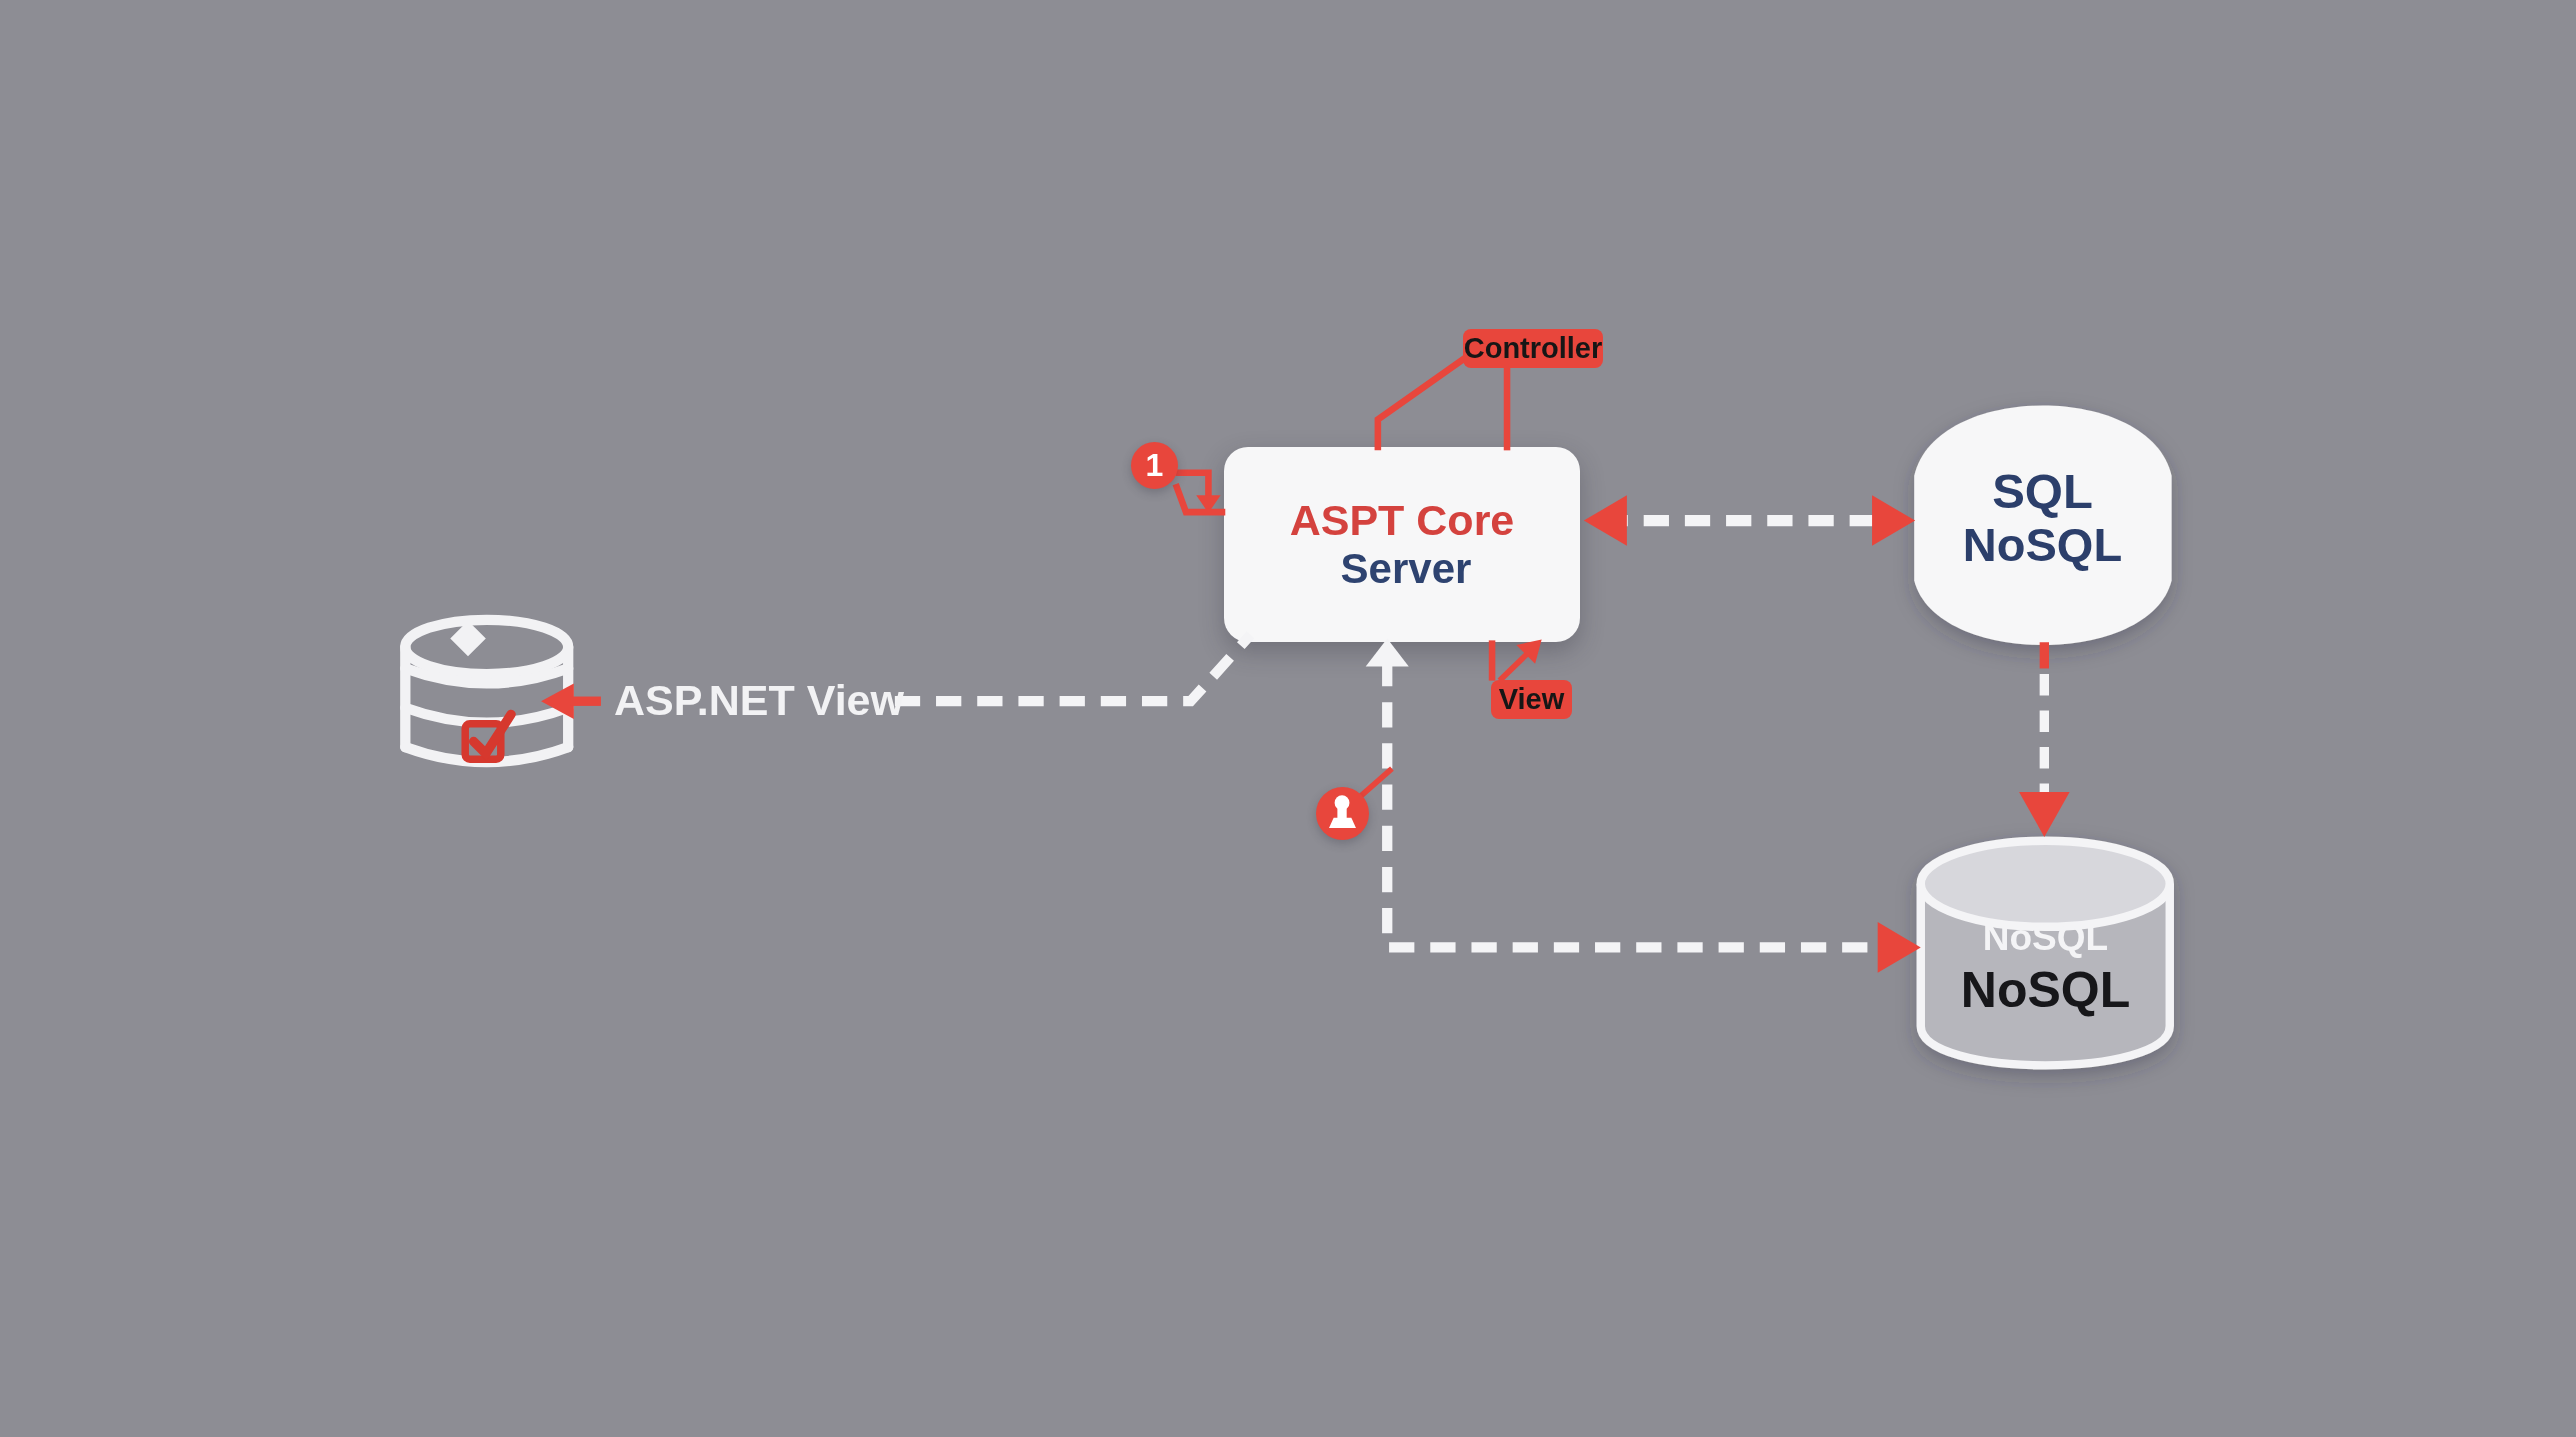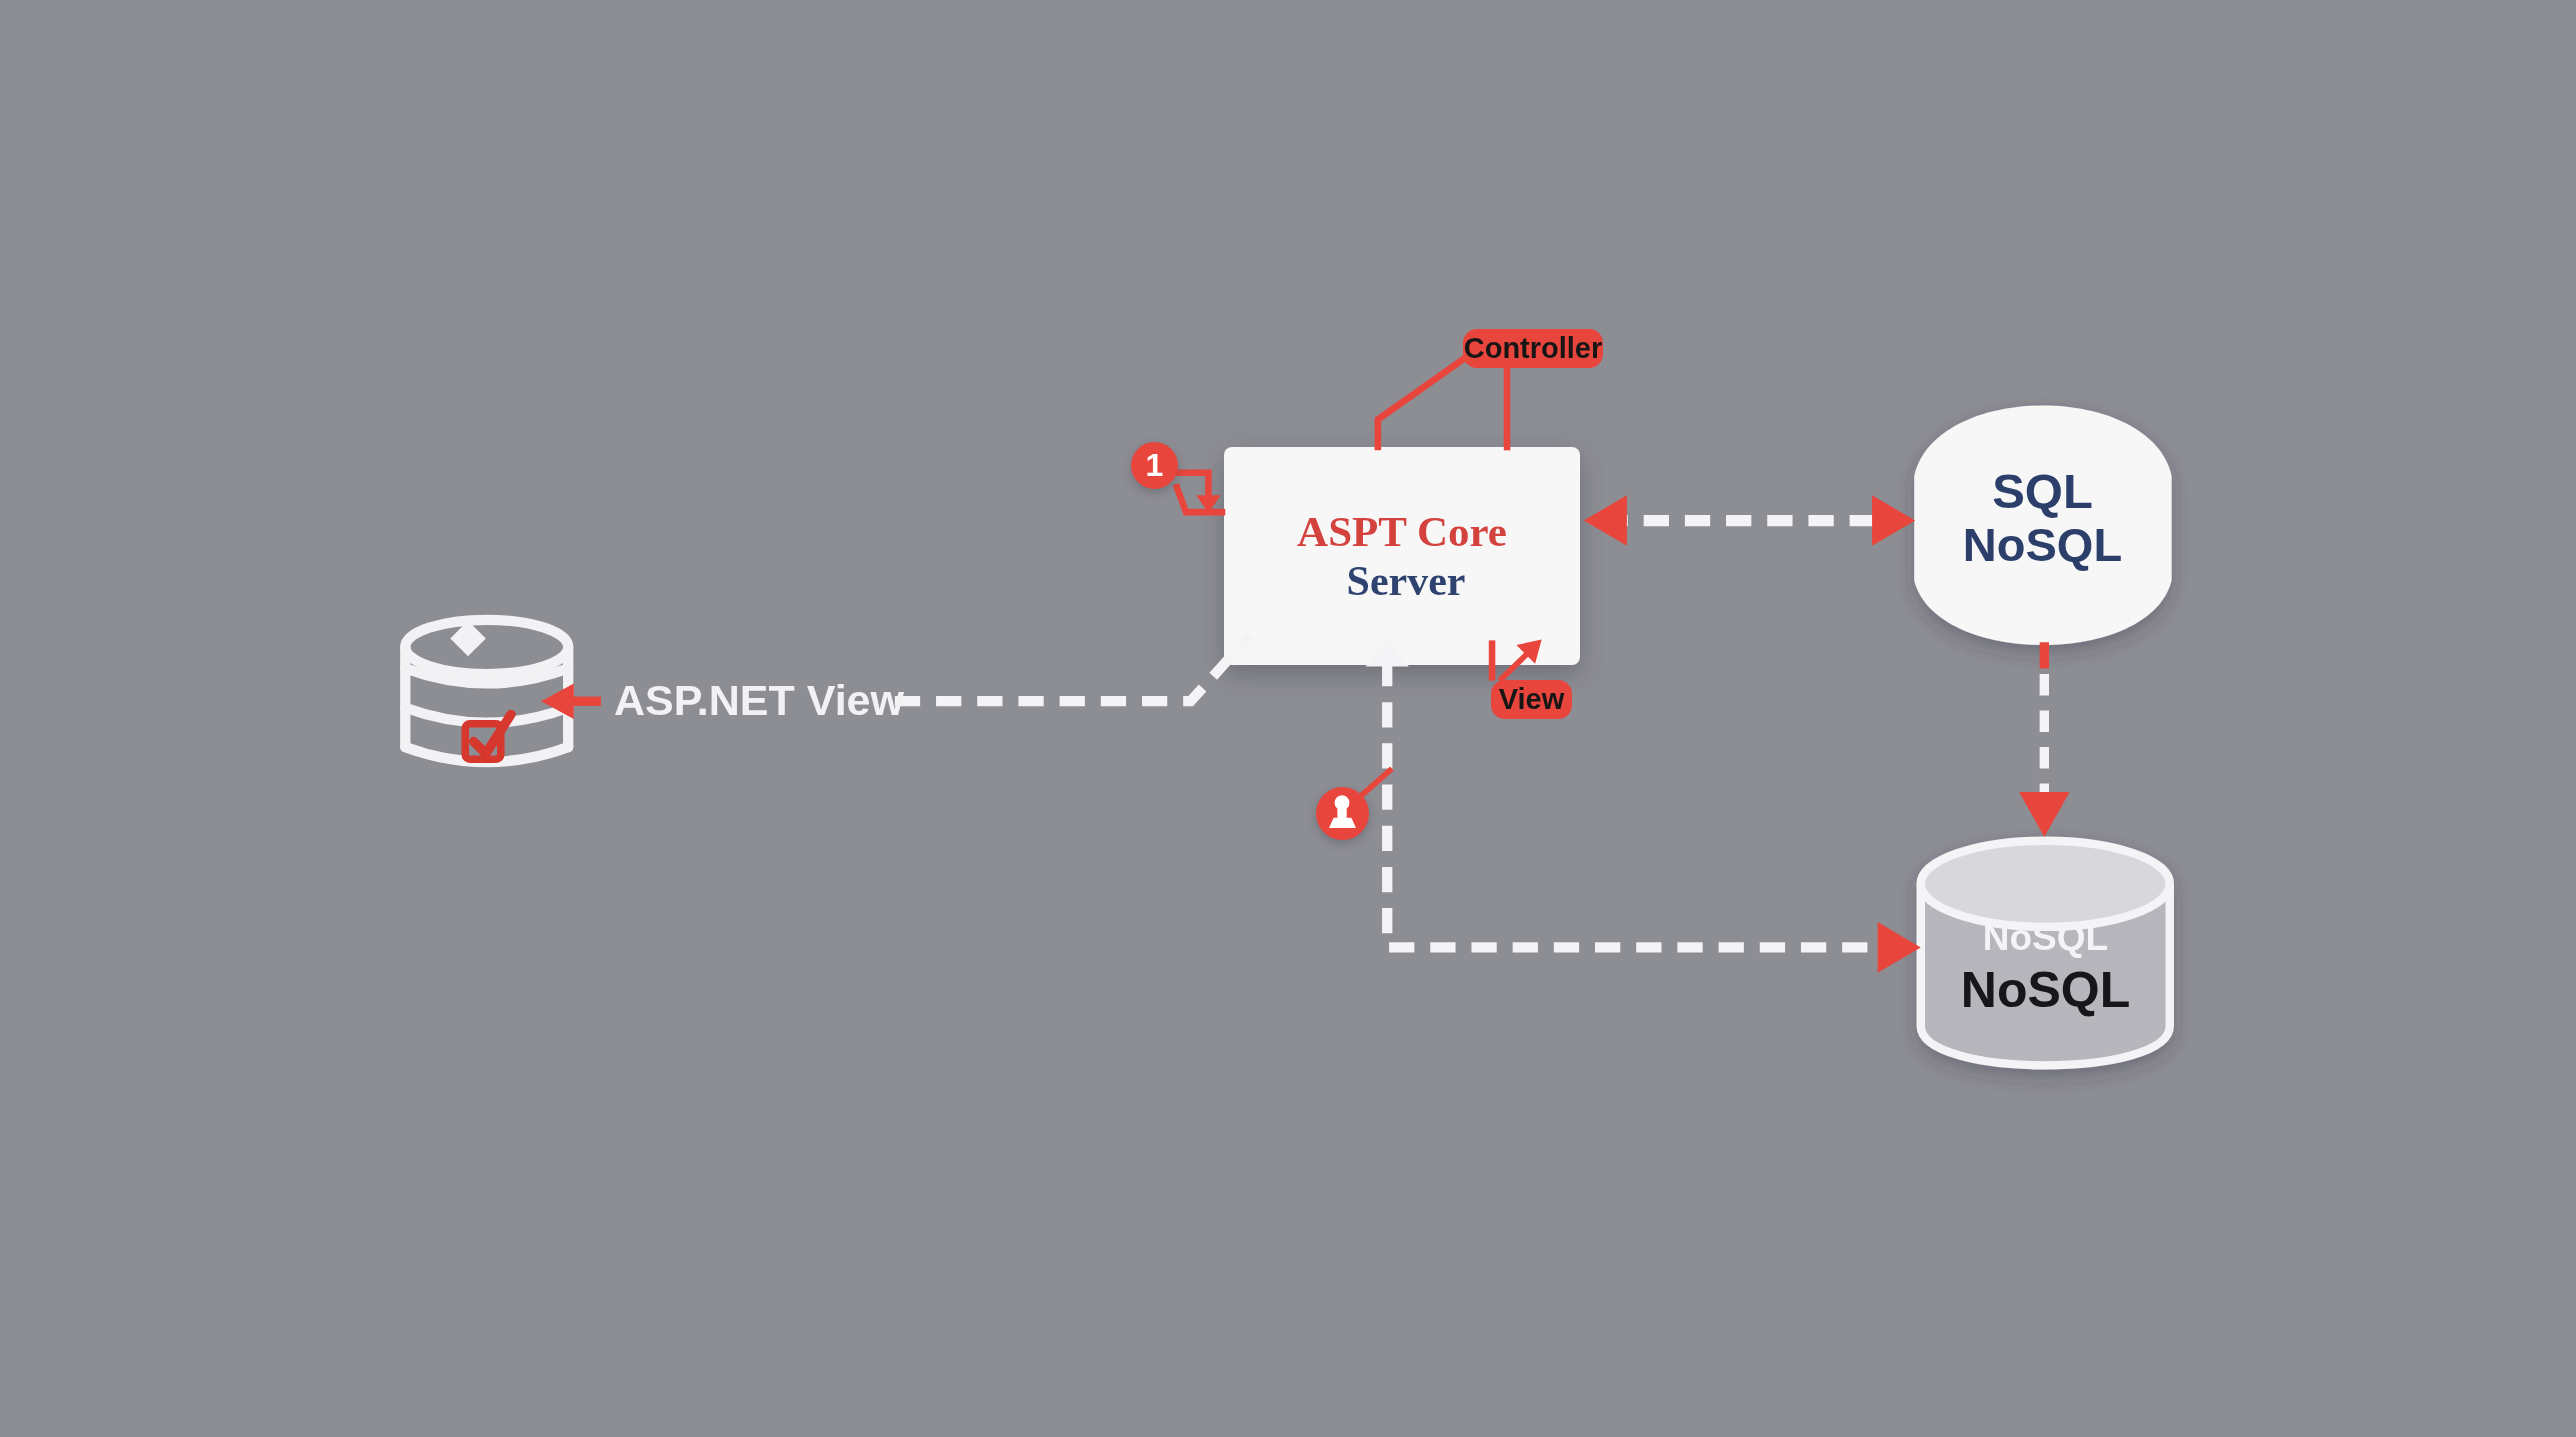--- a/index.html
+++ b/index.html
@@ -1,41 +1,41 @@
 <!DOCTYPE html>
 <html style="font-size:15px"><head>
 <meta charset="utf-8">
 <style>
   html,body{margin:0;padding:0;background:#8d8d94;}
   .stage{position:relative;width:2576px;height:1438px;overflow:hidden;
          background:#8d8d94;font-family:"Liberation Sans",sans-serif;}
   .layer{position:absolute;left:0;top:0;width:2576px;height:1438px;z-index:2;}
 
-  .server-box{position:absolute;left:1224px;top:447px;width:356px;height:218px;
-    background:#f7f7f8;border-radius:8px;z-index:1;
+  .server-box{position:absolute;left:1224px;top:447px;width:356px;height:195px;
+    background:#f7f7f8;border-radius:24px;z-index:1;
     box-shadow:0 9.4px 24px rgba(40,40,55,.28);
-    display:flex;flex-direction:column;align-items:center;justify-content:center;font-family:Liberation Serif, serif;}
+    display:flex;flex-direction:column;align-items:center;justify-content:center;}
   .server-title{font-size:43px;font-weight:bold;color:#d4423e;line-height:1.15;}
   .server-subtitle{font-size:42px;font-weight:bold;color:#2e4370;line-height:1.15;margin-left:8px;}
 
   .sql-text{position:absolute;left:1914px;top:464px;width:257px;z-index:3;
     text-align:center;color:#2c3f6b;font-weight:bold;}
   .sql-line1{font-size:49px;line-height:54px;}
   .sql-line2{font-size:47px;line-height:54px;}
 
   .nosql-text{position:absolute;left:1921px;top:914px;width:249px;z-index:3;text-align:center;}
   .nosql-top{font-size:37px;line-height:47px;font-weight:bold;color:#f4f4f6;}
   .nosql-bottom{font-size:50px;line-height:58px;font-weight:bold;color:#17171a;}
 
   .client-label{position:absolute;left:614px;top:676px;z-index:3;
     font-size:43px;font-weight:bold;color:#f2f2f4;}
 
   .badge{position:absolute;z-index:4;background:#e8463c;color:#161616;
     font-weight:bold;font-size:29px;display:flex;align-items:center;justify-content:center;
-    border-radius:14px;}
+    border-radius:8px;}
   .badge-controller{left:1463px;top:329px;width:140px;height:39px;}
   .badge-view{left:1443px;top:680px;width:81px;height:39px;margin-left:48px;}
 
   .marker{position:absolute;z-index:4;background:#e8463c;border-radius:50%;
     display:flex;align-items:center;justify-content:center;
     box-shadow:0 3.7px 9.4px rgba(40,40,55,.25);}
   .marker-step{left:1131px;top:442px;width:47px;height:47px;
     color:#ffffff;font-size:32px;font-weight:bold;}
   .marker-info{left:1316px;top:787px;width:53px;height:53px;}
 </style>

